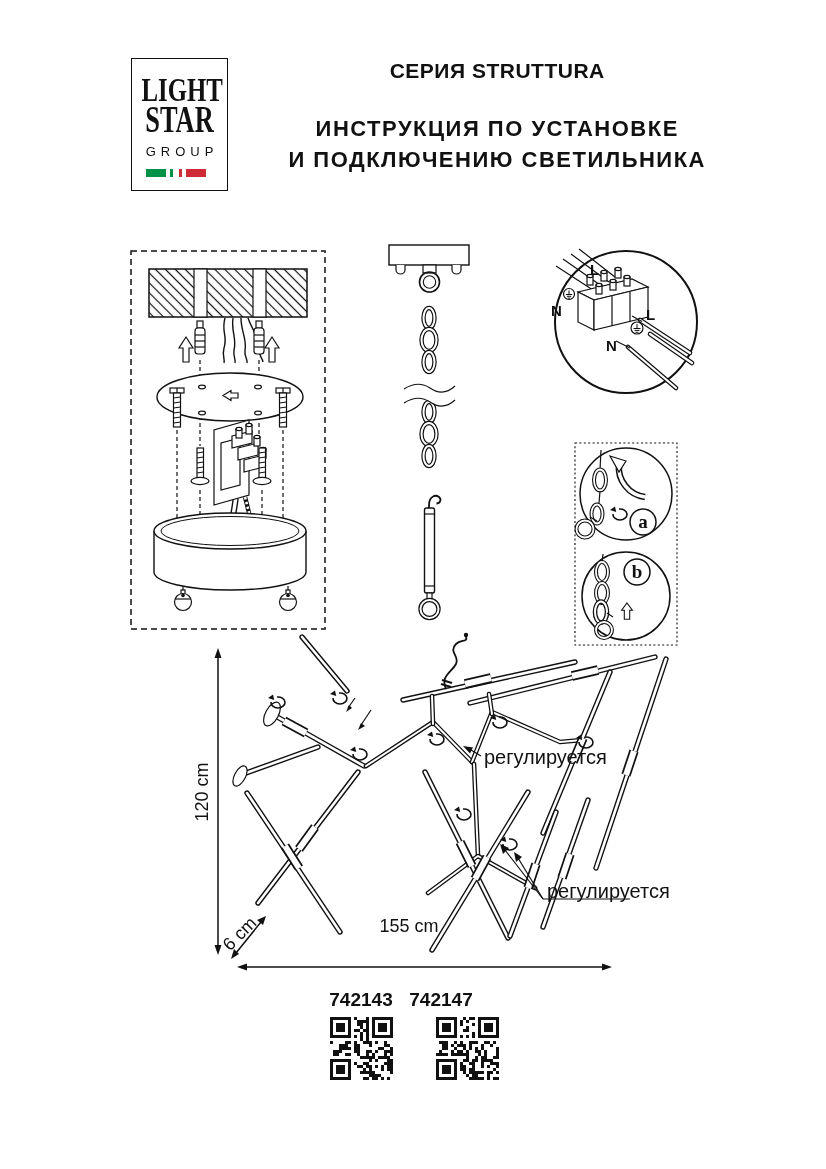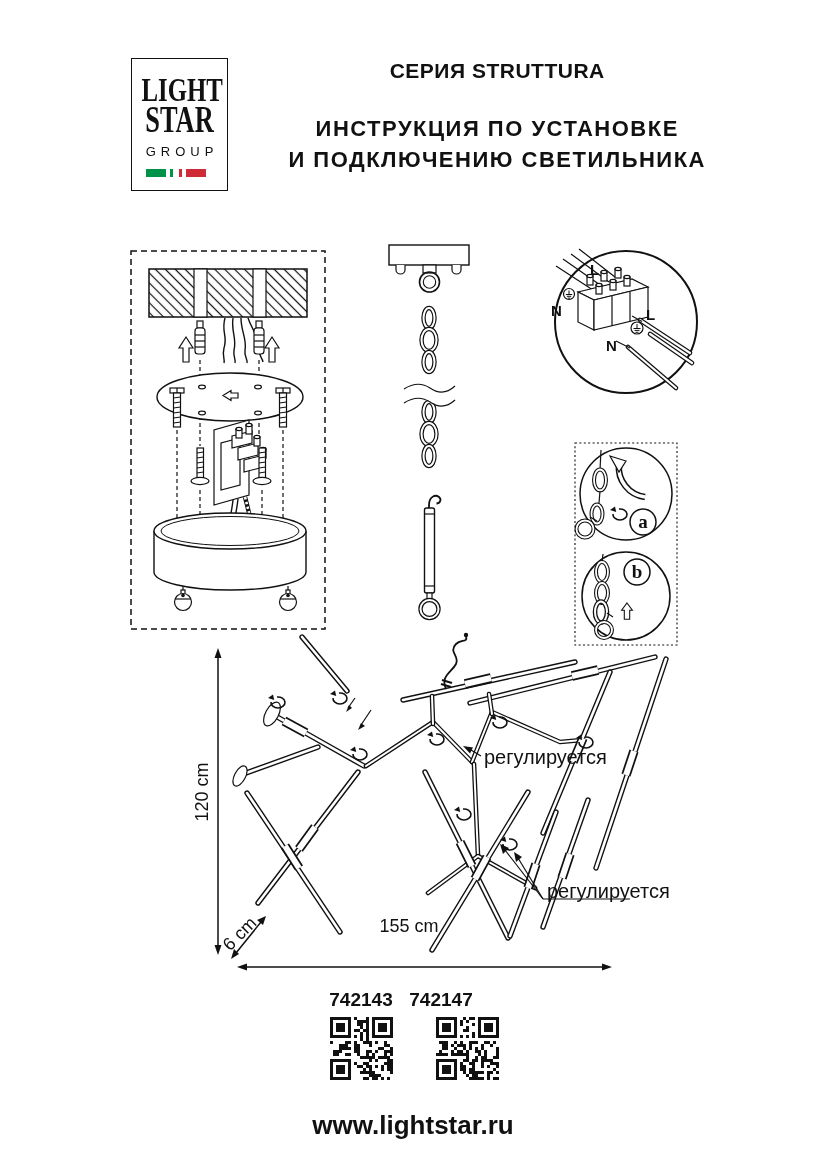--- a/index.html
+++ b/index.html
@@ -925,14 +925,13 @@
       <rect x="33" y="60" width="3" height="3"></rect>
       <rect x="36" y="60" width="3" height="3"></rect>
       <rect x="39" y="60" width="3" height="3"></rect>
       <rect x="42" y="60" width="3" height="3"></rect>
       <rect x="45" y="60" width="3" height="3"></rect>
       <rect x="51" y="60" width="3" height="3"></rect>
       <rect x="57" y="60" width="3" height="3"></rect>
       <rect x="60" y="60" width="3" height="3"></rect>
     </svg>
 
-  <div class="lbl" style="left:413px;top:1110px;transform:translate(-50%,0);font-size:26px;font-weight:bold">www.lightstar.ru</div>
 </div>
 
 </body></html>

